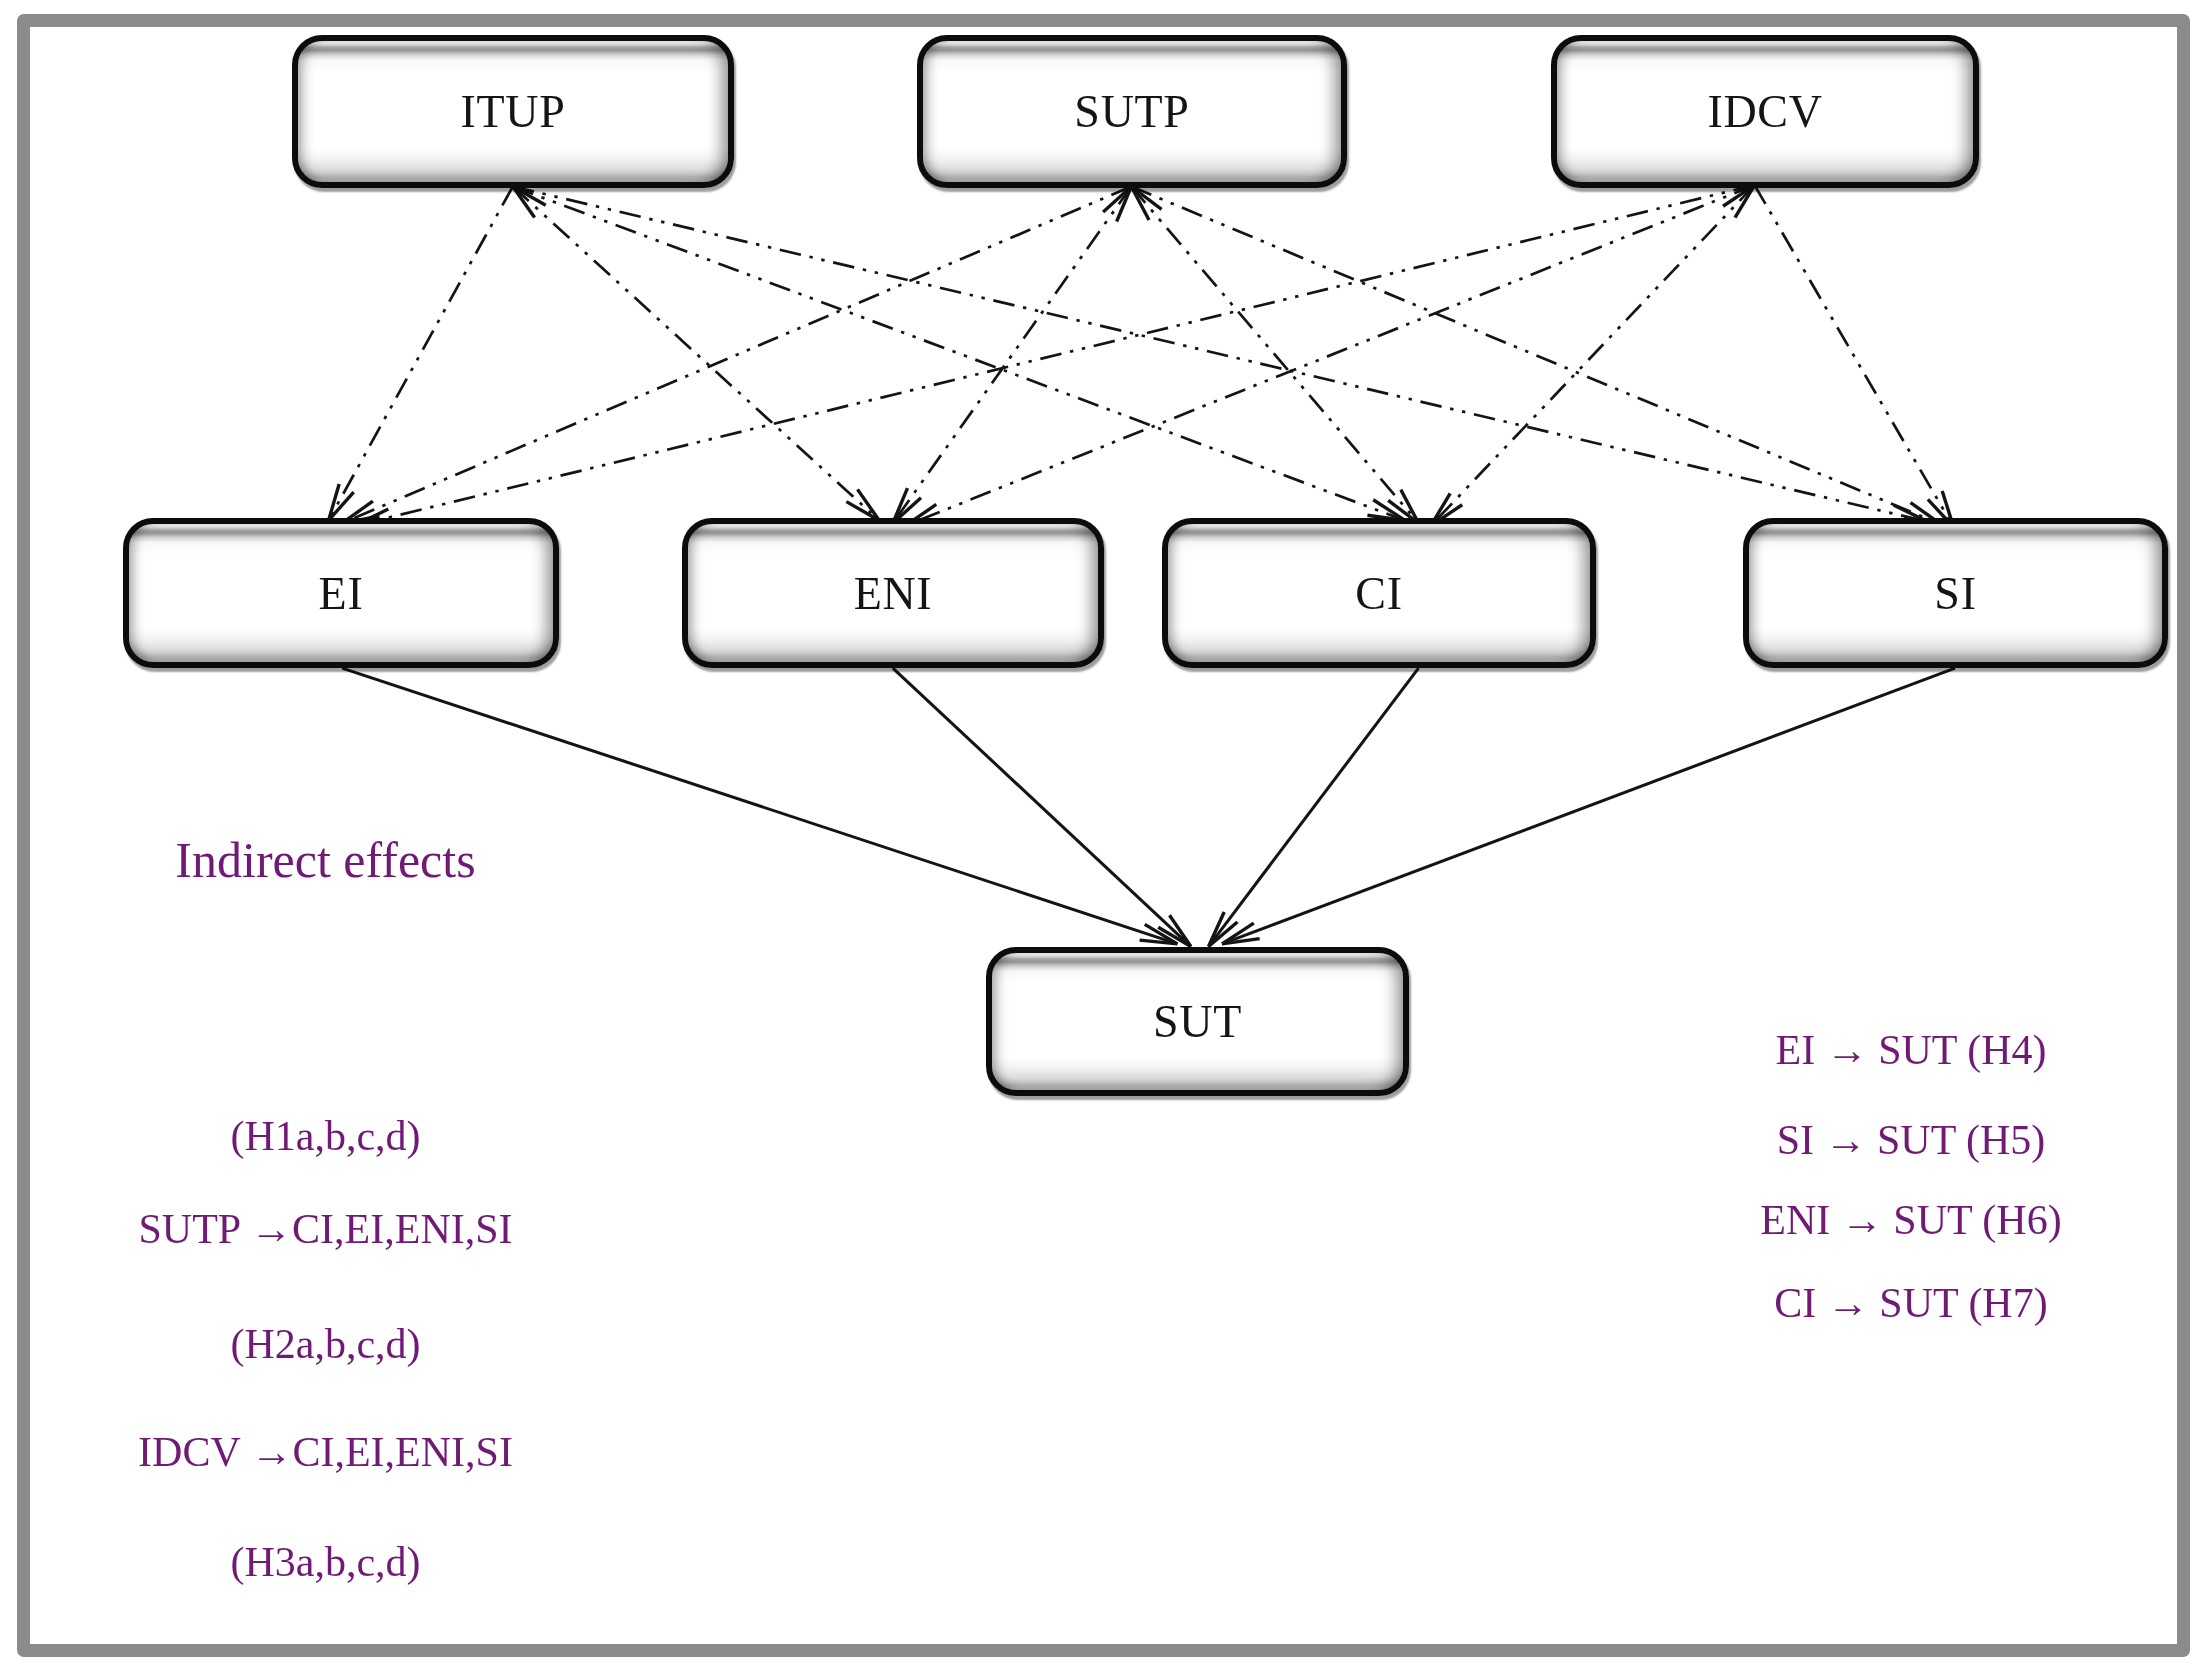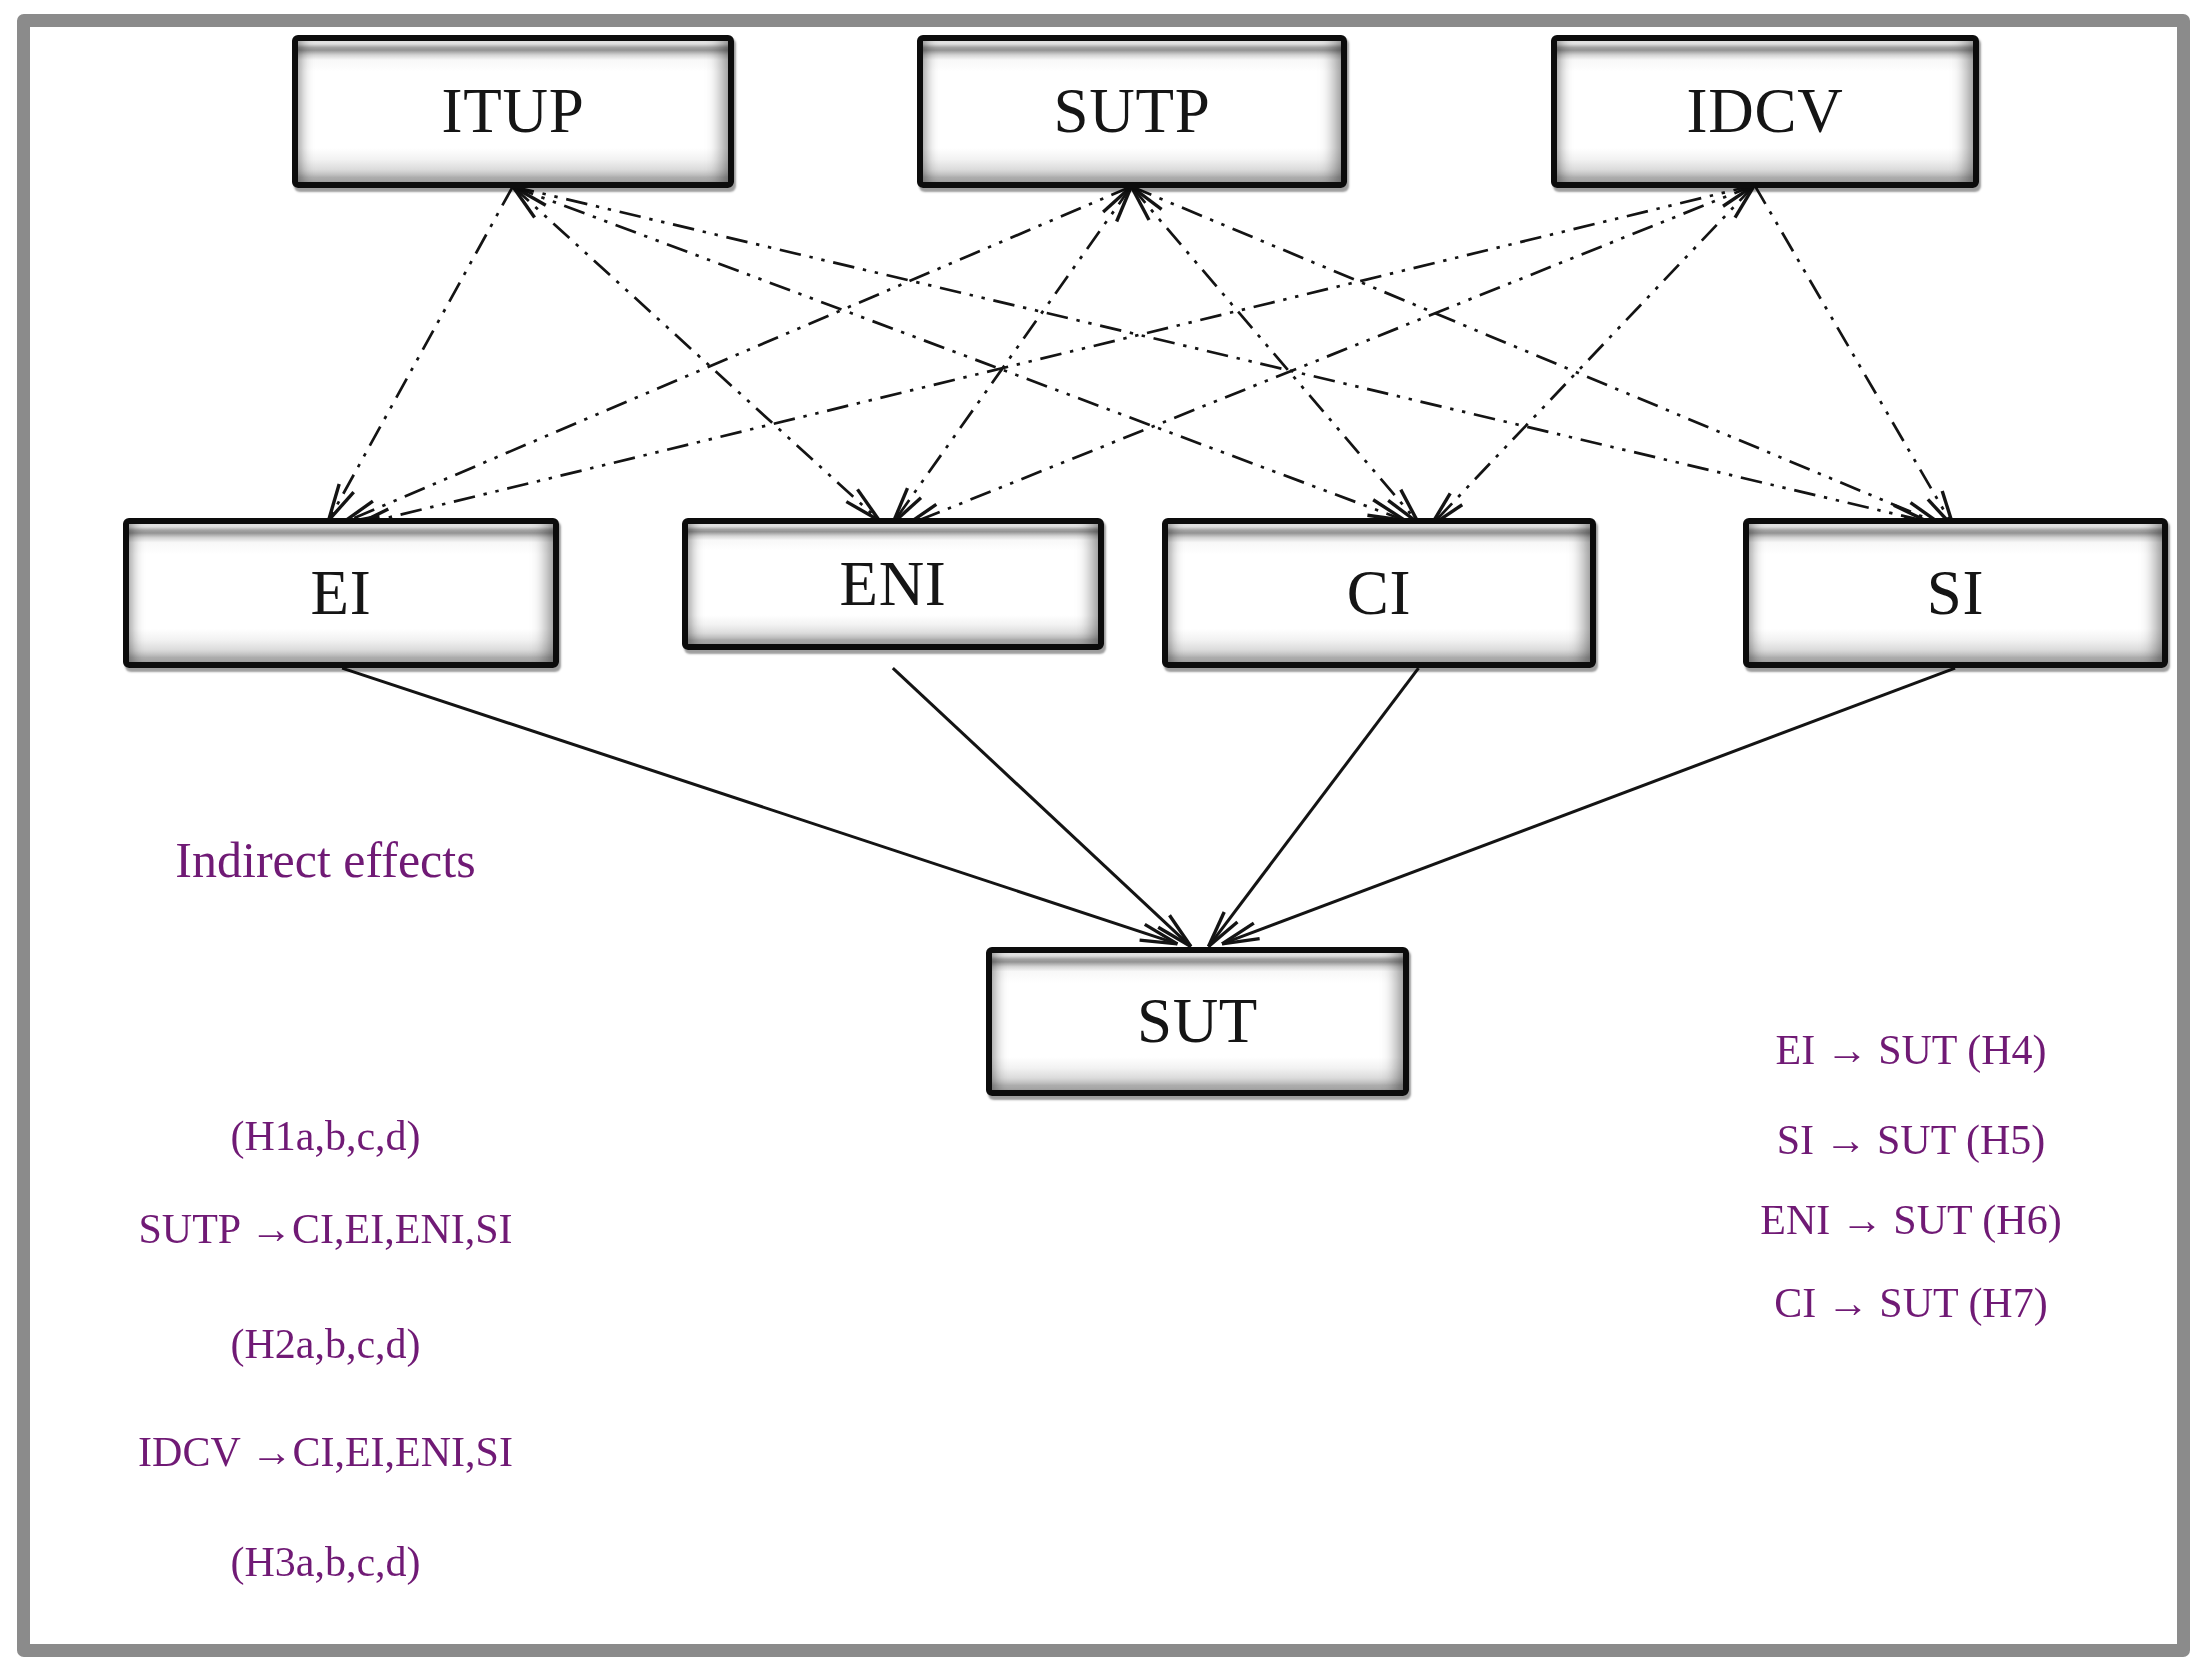--- a/index.html
+++ b/index.html
@@ -10,41 +10,41 @@
   
   #frame{
     position:absolute; left:17px; top:13.6px; width:2173px; height:1643px;
     border:13px solid #8b8b8b; border-radius:6.8px; background:#ffffff; box-sizing:border-box;
   }
   
   #arrows{ position:absolute; left:0; top:0; width:2205px; height:1677px; }
   
   .node{
     position:absolute; box-sizing:border-box;
-    border:6.1px solid #0c0c0c; border-radius:6px;
+    border:6.1px solid #0c0c0c; border-radius:30px;
     display:flex; align-items:center; justify-content:center;
-    font-size:63px; color:#151515; letter-spacing:0.7px;
+    font-size:46px; color:#151515; letter-spacing:0.7px;
     background:linear-gradient(180deg,
       #ffffff 0%, #ededed 2%,
       #a6a6a6 4.5%, #949494 6.5%,
       #d5d5d5 10%, #f8f8f8 13.5%,
       #ffffff 22%, #ffffff 76%,
       #f2f2f2 84%, #dcdcdc 91%,
       #c0c0c0 96.5%, #d0d0d0 100%);
     box-shadow:
       inset 11px 0 12.2px -6.8px rgba(0,0,0,0.35),
       inset -13.6px 0 15px -6.8px rgba(0,0,0,0.40),
       inset 0 -6.8px 9.5px -4.1px rgba(0,0,0,0.20),
       2px 3.4px 2px rgba(0,0,0,0.38);
   }
   .n-itup{ left:292px;  top:35px;   width:442px; height:153px; }
   .n-sutp{ left:917px; top:35px;   width:430px; height:153px; }
   .n-idcv{ left:1551px; top:35px;   width:428px; height:153px; }
   .n-ei  { left:123px;  top:518px;  width:436px; height:150px; }
-  .n-eni { left:682px; top:518px;  width:422px; height:132px; }
+  .n-eni { left:682px; top:518px;  width:422px; height:150px; }
   .n-ci  { left:1162px; top:518px;  width:434px; height:150px; }
   .n-si  { left:1743px; top:518px;  width:425px; height:150px; }
   .n-sut { left:986px; top:947px; width:423px; height:149px; }
   
   .la,.ra{ position:absolute; text-align:center; color:#701a75; white-space:nowrap; }
   .la{ left:102px;  width:447px; font-size:42px; }
   .ra{ left:1694px; width:434px; font-size:42px; }
   .lh{ top:831px; font-size:50px; }
   .la1{ top:1011px; } .la2{ top:1112px; } .la3{ top:1205px; }
   .la4{ top:1320px; } .la5{ top:1428px; } .la6{ top:1538px; }

